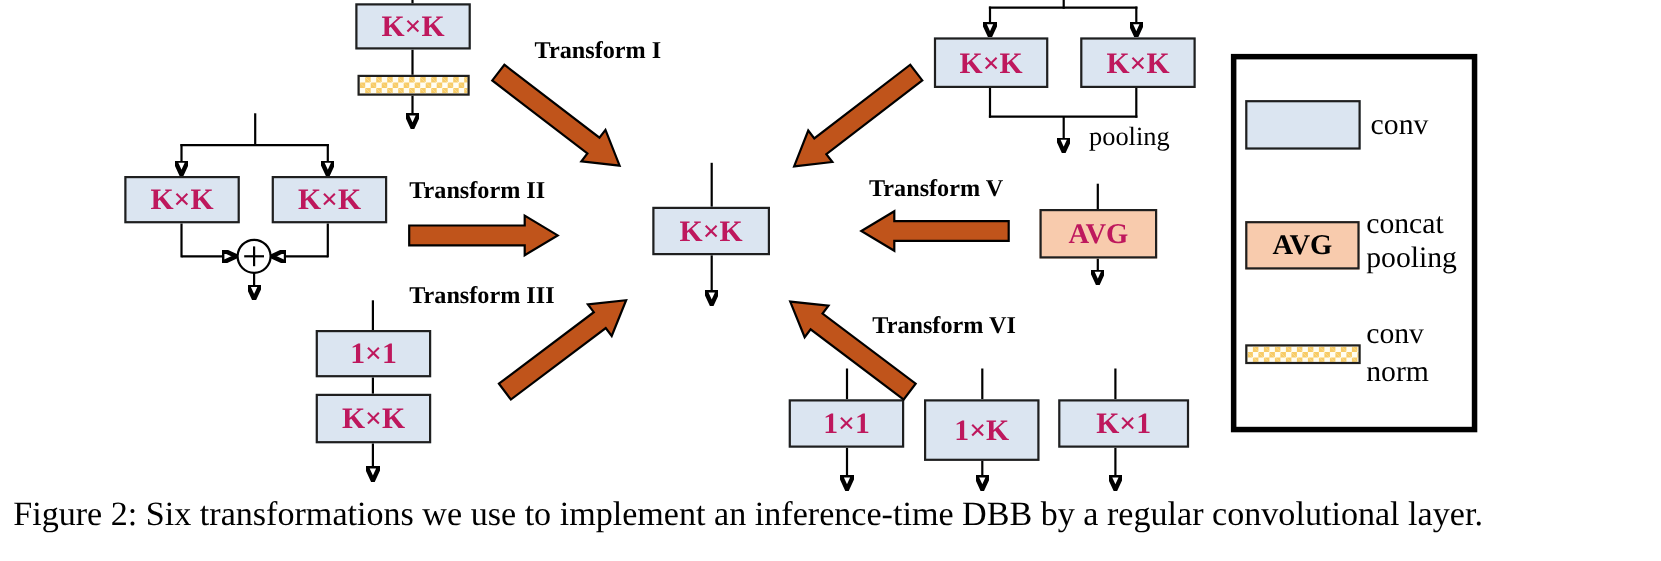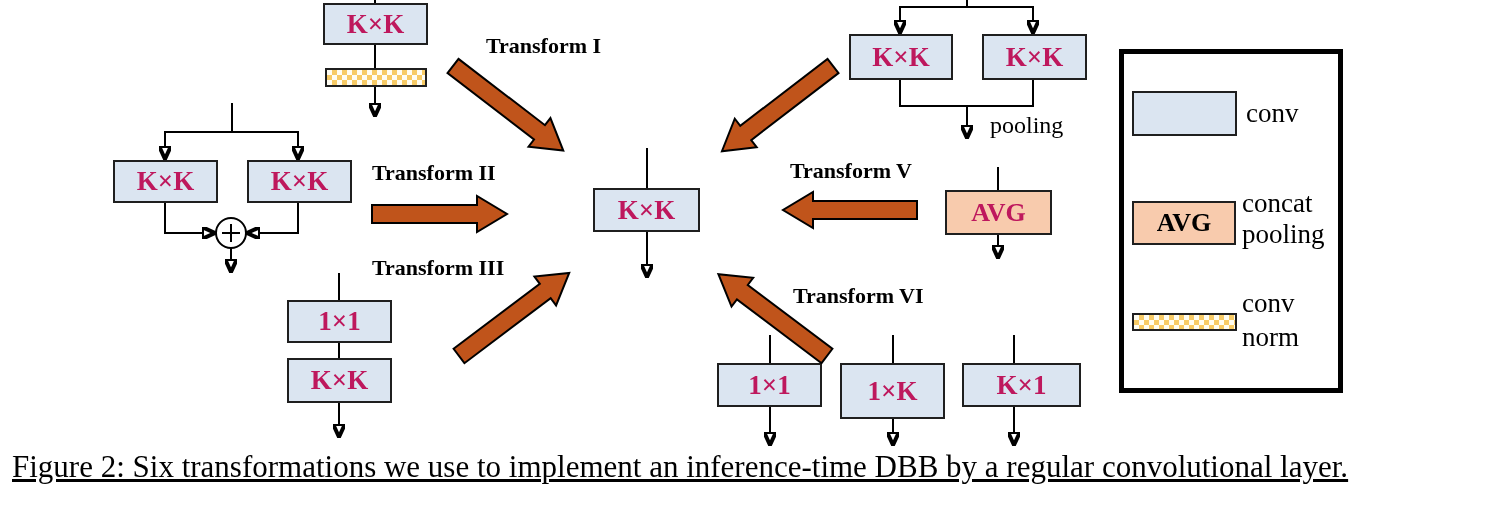--- a/index.html
+++ b/index.html
@@ -43,21 +43,21 @@
   .legend .swatch-conv{position:absolute;background:var(--conv-fill);border:2px solid var(--conv-border);}
   .legend .swatch-avg{position:absolute;background:var(--avg-fill);border:2px solid var(--conv-border);
     display:flex;align-items:center;justify-content:center;font-weight:bold;font-size:26px;}
   .legend .swatch-bn{position:absolute;border:2px solid var(--conv-border);
     background-color:var(--bn-cream);
     background-image:
       linear-gradient(45deg, var(--bn-gold) 25%, transparent 25%, transparent 75%, var(--bn-gold) 75%, var(--bn-gold)),
       linear-gradient(45deg, var(--bn-gold) 25%, var(--bn-cream) 25%, var(--bn-cream) 75%, var(--bn-gold) 75%, var(--bn-gold));
     background-size:10px 10px;background-position:0 0,5px 5px;}
   .legend .lg-text{position:absolute;font-size:27px;color:#000;white-space:nowrap;}
-  .caption{position:absolute;z-index:4;font-size:31px;color:#000;white-space:nowrap;text-decoration:underline;}
+  .caption{position:absolute;z-index:4;font-size:31px;color:#000;white-space:nowrap;}
 </style>
 </head>
 <body>
 
 <div class="stage">
 
   <svg class="wires" width="1510" height="510" viewBox="0 0 1510 510">
     <defs>
       <marker id="ah" markerWidth="7" markerHeight="6" refX="0.5" refY="3" orient="auto" markerUnits="strokeWidth">
         <path d="M0,0 L6.5,3 L0,6 Z" fill="#000" stroke="none"></path>

